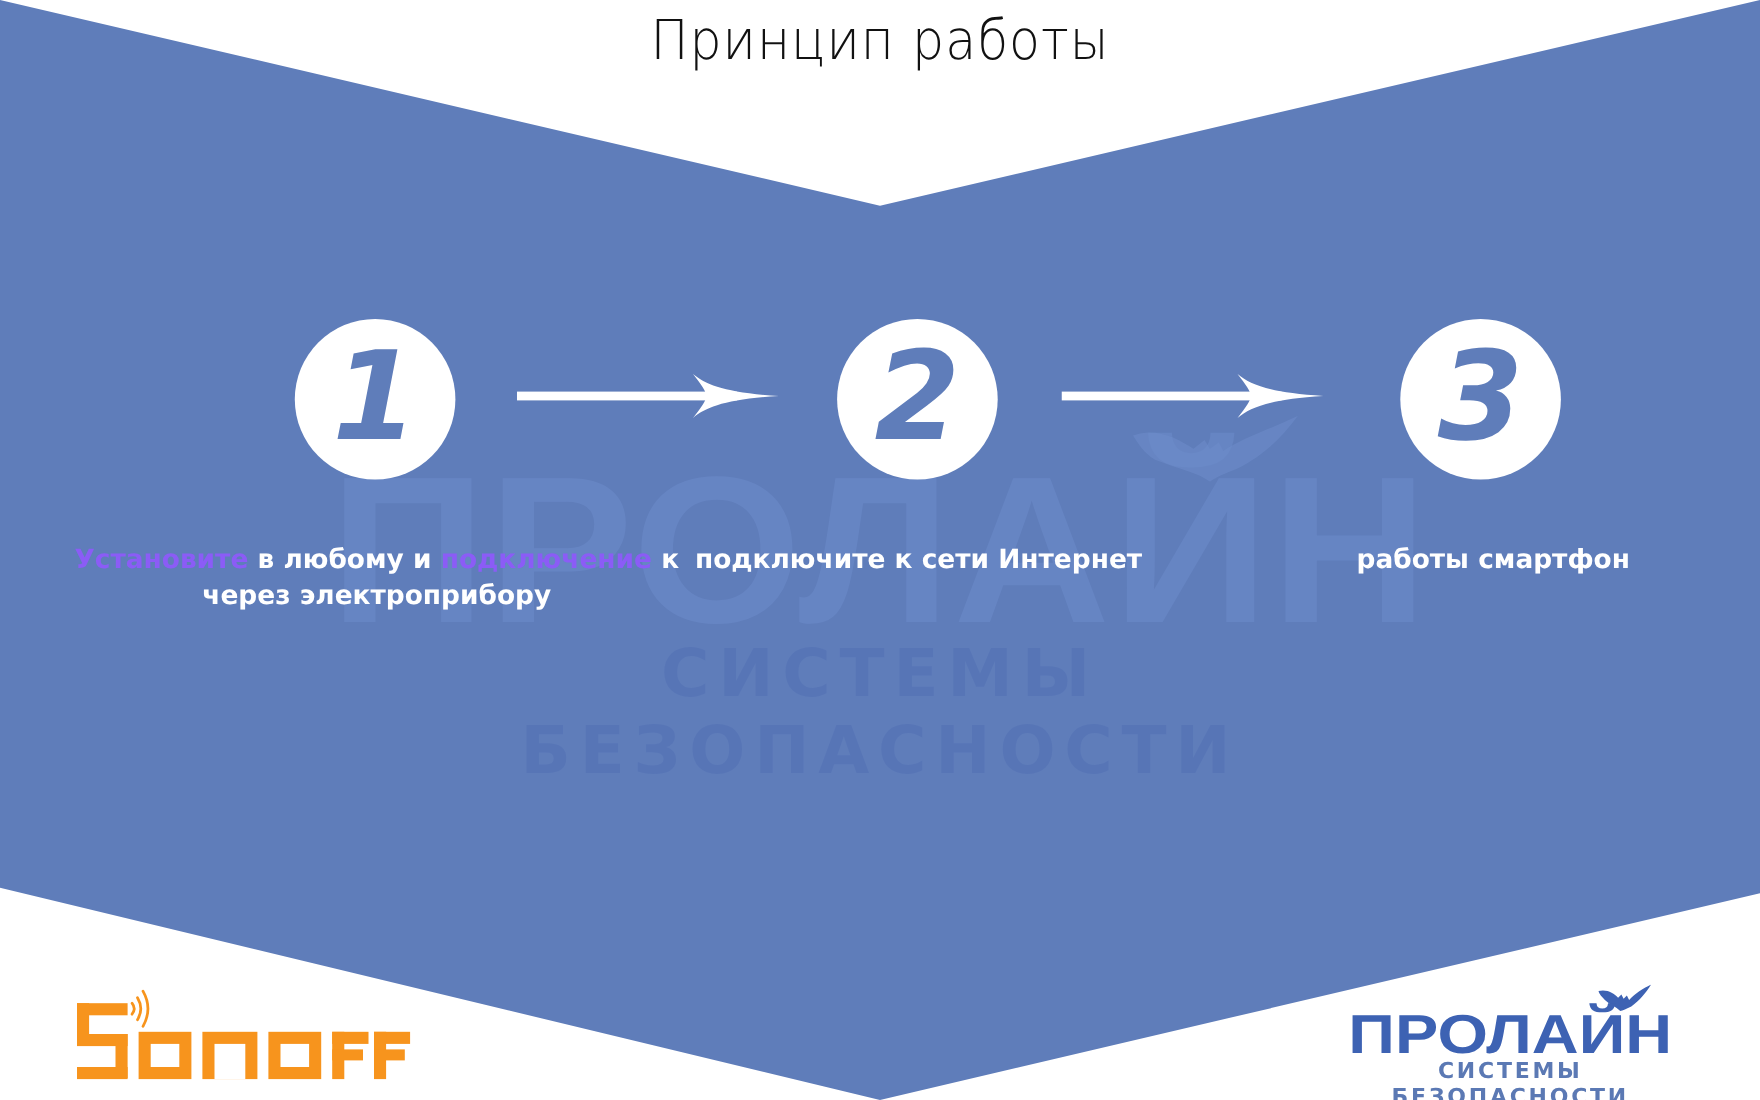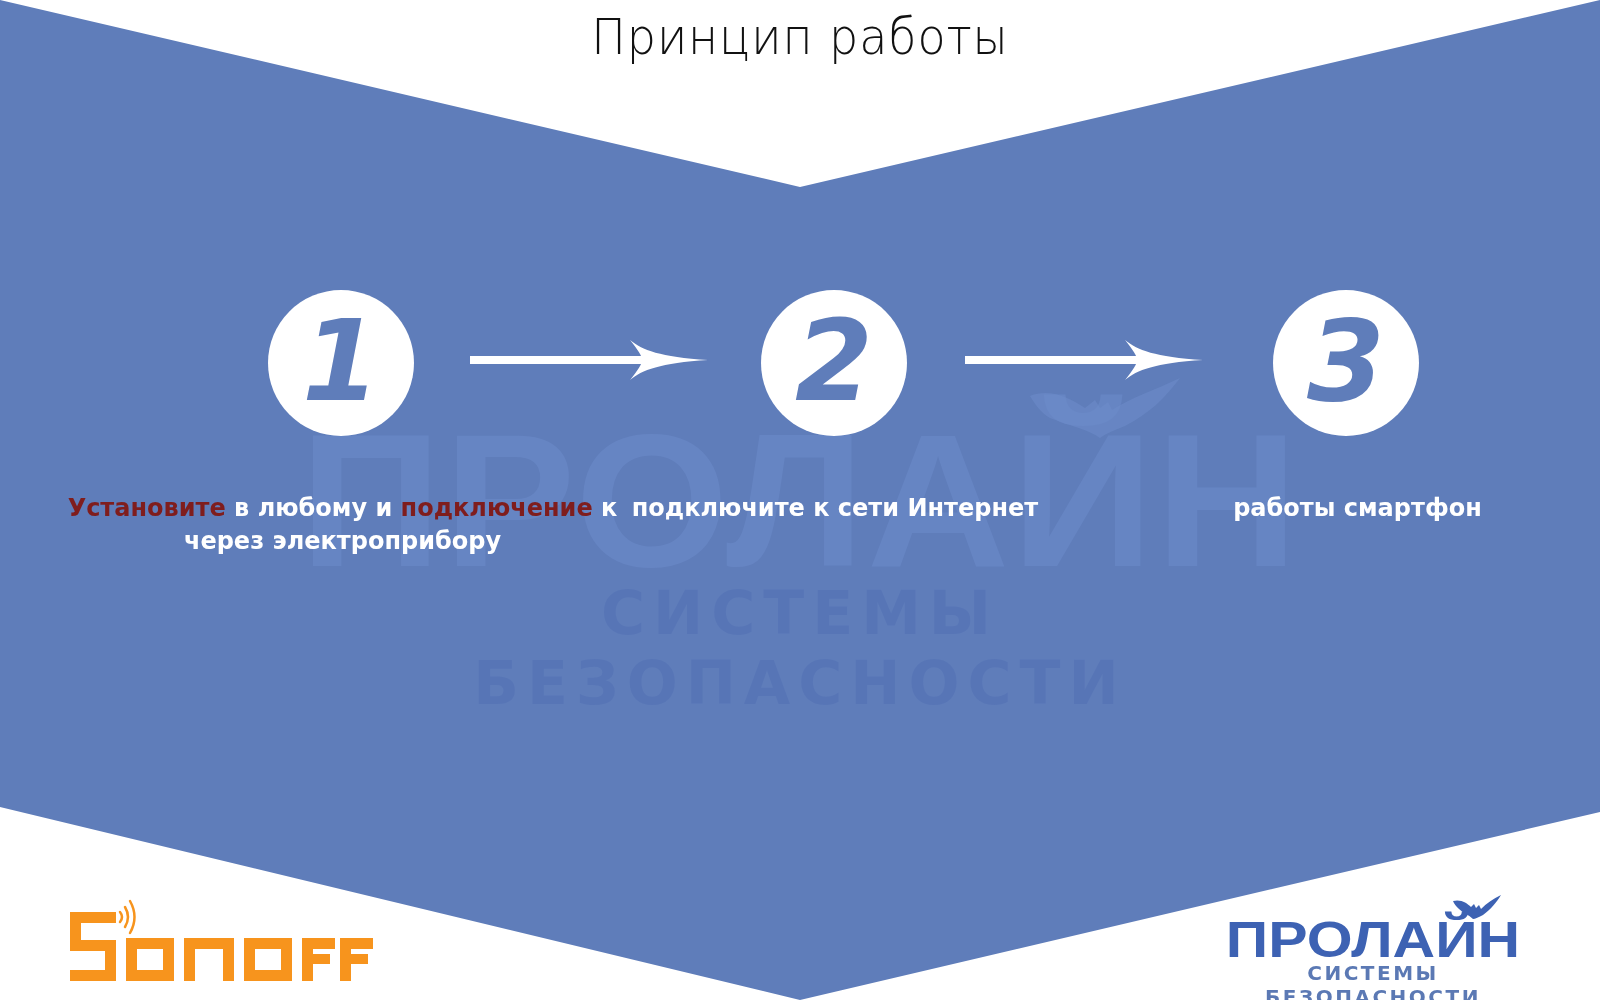--- a/index.html
+++ b/index.html
@@ -5,21 +5,21 @@
   html, body { margin: 0; padding: 0; }
   body { width: 1600px; height: 1000px; position: relative; overflow: hidden; background: #ffffff; font-family: "Liberation Sans", sans-serif; }
   .bg { position: absolute; left: 0; top: 0; width: 1600px; height: 1000px; }
   .title { position: absolute; left: 0; width: 1600px; top: 8px; text-align: center; font-family: "DejaVu Sans", sans-serif; font-weight: 200; font-size: 50px; color: #111; letter-spacing: 1px; transform: scaleX(0.92); }
   .wm-main { position: absolute; left: 255px; top: 405px; width: 1090px; text-align: center; font-family: "Liberation Sans", sans-serif; font-weight: 900; font-size: 190px; line-height: 190px; color: #6d8ccb; opacity: 0.55; letter-spacing: 2px; transform: scaleX(1.04); }
   .wm-sub { position: absolute; left: 260px; top: 578px; width: 1080px; text-align: center; font-family: "DejaVu Sans", sans-serif; font-weight: bold; font-size: 60px; line-height: 70px; color: #5674b6; opacity: 0.8; letter-spacing: 8px; }
   .circle { position: absolute; width: 146px; height: 146px; border-radius: 50%; background: #ffffff; top: 290px; display: flex; align-items: center; justify-content: center; }
   .circle span { font-family: "DejaVu Sans", sans-serif; font-weight: bold; font-style: italic; font-size: 112px; color: #5f7dba; line-height: 1; margin-top: -4px; }
   .arrow { position: absolute; top: 340px; height: 40px; }
   .step-text { position: absolute; top: 492px; text-align: center; font-family: "DejaVu Sans", sans-serif; font-weight: bold; font-size: 24px; line-height: 33px; color: #ffffff; }
-  .dark { color: #7f1d1d; }
+  .dark { color: #8b5cf6; }
   .logo-sonoff { position: absolute; left: 68px; top: 898px; width: 305px; height: 92px; }
   .logo-prolain { position: absolute; left: 1198px; top: 895px; width: 350px; height: 100px; }
   .prolain-main { position: absolute; left: 0; top: 22px; width: 350px; text-align: center; font-family: "Liberation Sans", sans-serif; font-weight: 900; font-size: 50px; line-height: 46px; color: #3d62b3; letter-spacing: 0px; transform: scaleX(1.18); transform-origin: center; }
   .prolain-sub { position: absolute; left: 0; top: 66px; width: 350px; text-align: center; font-family: "DejaVu Sans", sans-serif; font-weight: bold; font-size: 20px; line-height: 24px; color: #5b79b4; letter-spacing: 2.5px; }
 </style>
 </head>
 <body>
 
 <svg class="bg" viewBox="0 0 1600 1000" width="1600" height="1000">
   <polygon points="0,0 800,187 1600,0 1600,812 800,1000 0,807" fill="#5f7dba"></polygon>

